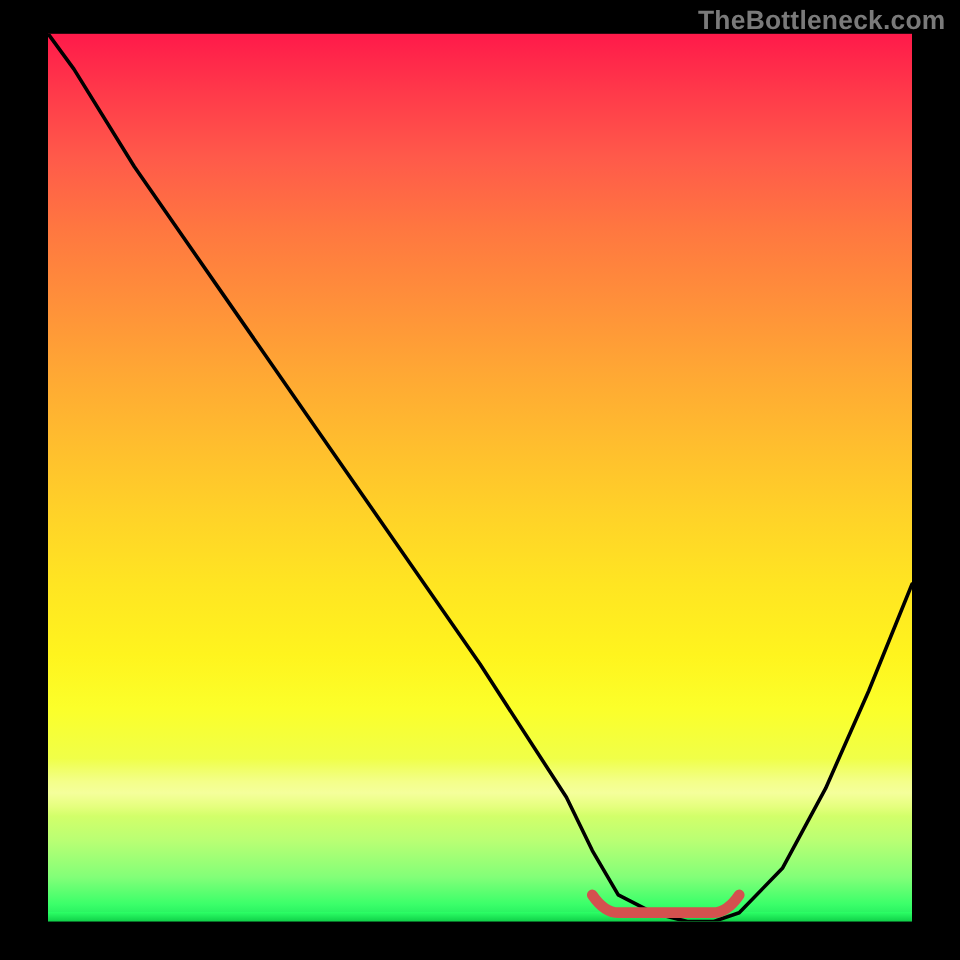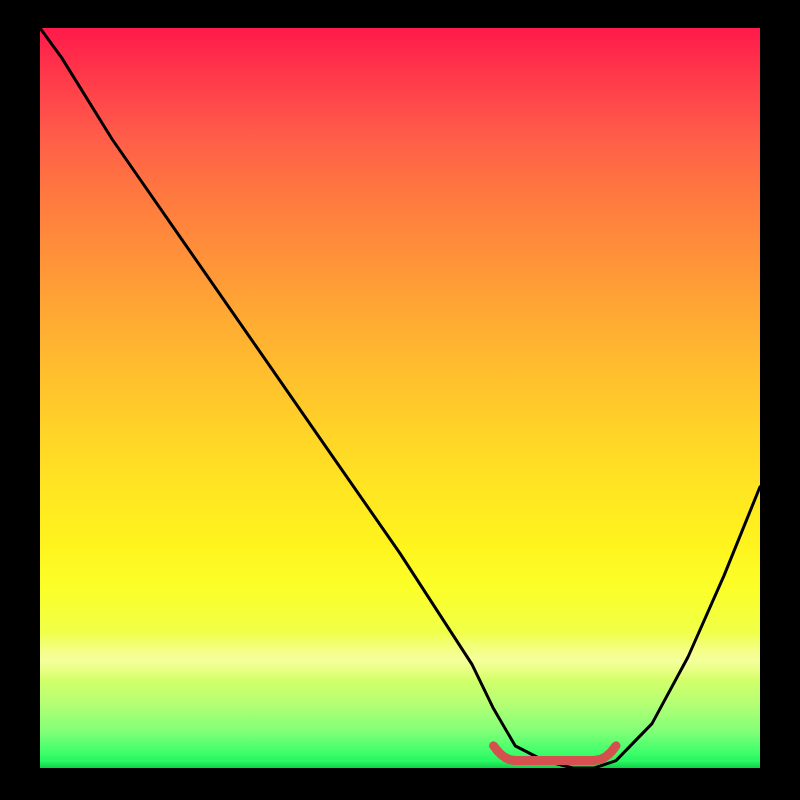--- a/index.html
+++ b/index.html
@@ -95,20 +95,21 @@
     height: 8px;
     background: linear-gradient(to bottom, #2dff66 0%, #0fd048 100%);
     z-index: 20;
   }
 </style>
 </head>
 <body>
 
 <div class="frame">
 
+  <div class="watermark">TheBottleneck.com</div>
 
   <div class="plot">
     <div class="gradient"></div>
     <div class="yellow-band"></div>
     <div class="bottom-highlight"></div>
 
     <svg class="curve" viewBox="0 0 720 740" preserveAspectRatio="none">
       <path d="M0.0 0.0 L21.6 29.6 L72.0 111.0 L144.0 214.6 L216.0 318.2 L288.0 421.8 L360.0 525.4 L432.0 636.4 L453.6 680.8 L475.2 717.8 L504.0 732.6 L532.8 740.0 L554.4 740.0 L576.0 732.6 L612.0 695.6 L648.0 629.0 L684.0 547.6 L720.0 458.8" fill="none" stroke="#000000" stroke-width="3" stroke-linecap="round" stroke-linejoin="round"></path>
       <path d="M453.6 717.8 Q463.6 732.6 475.6 732.6 L554.0 732.6 Q566.0 732.6 576.0 717.8" fill="none" stroke="#d4514f" stroke-width="9" stroke-linecap="round" stroke-linejoin="round"></path>
     </svg>

